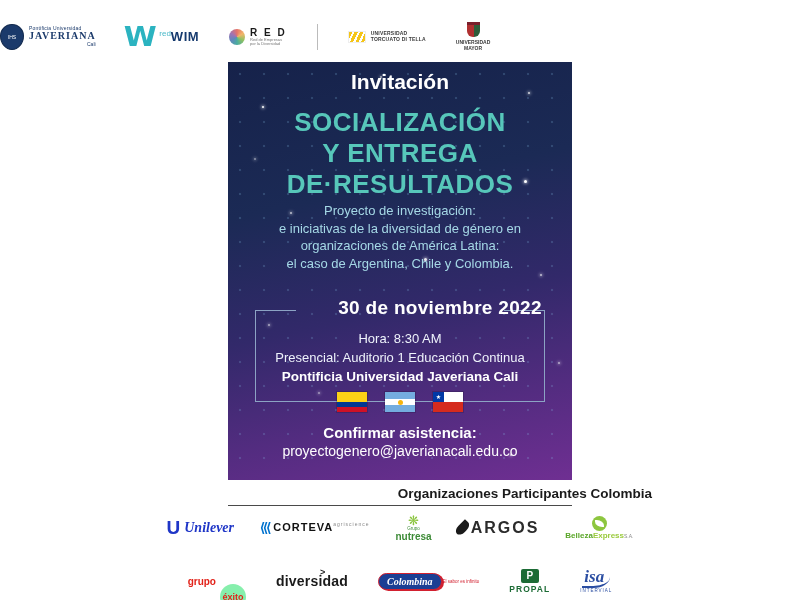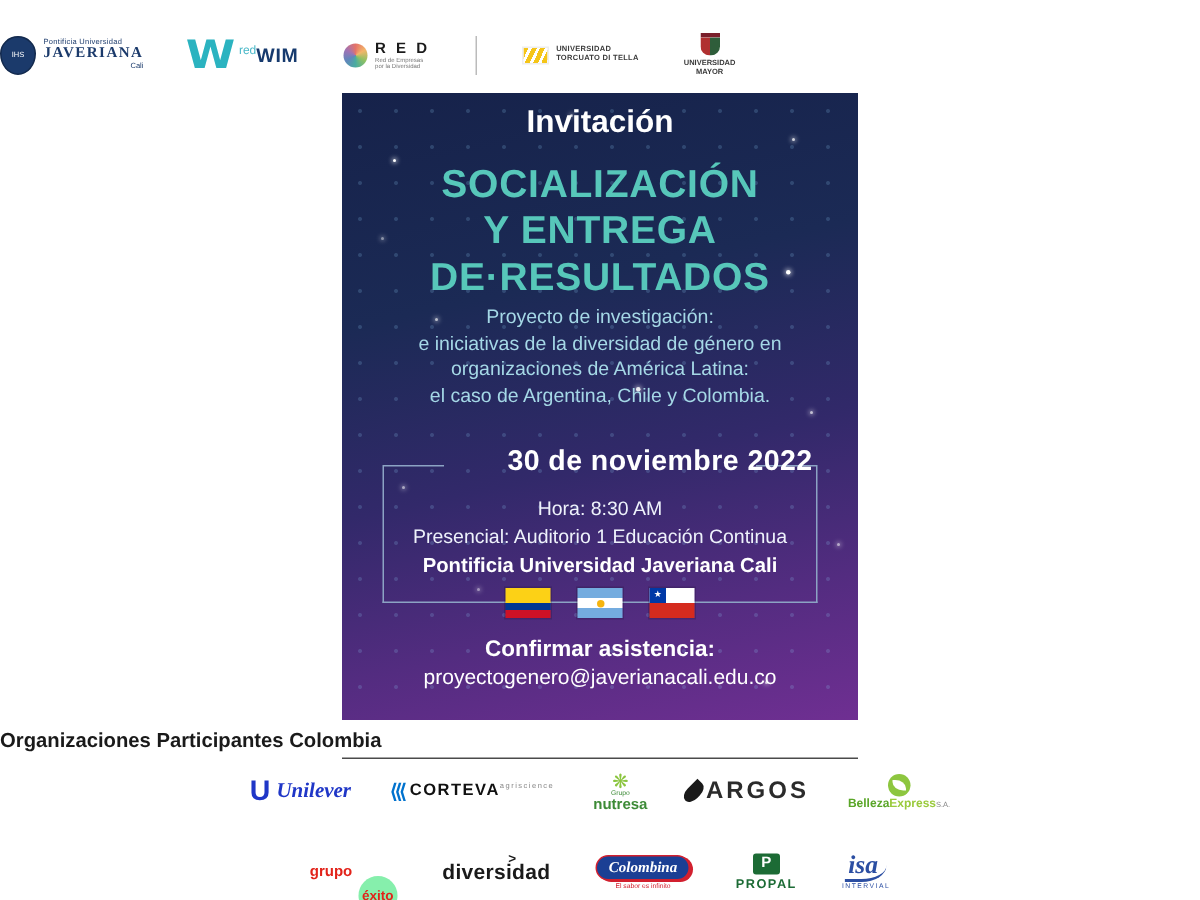--- a/index.html
+++ b/index.html
@@ -60,21 +60,21 @@
   .flag-ar .sun { position:absolute; left:50%; top:50%; width:5px; height:5px; margin:-2.5px 0 0 -2.5px; background:#f6b40e; border-radius:50%; }
   .flag-cl { position:relative; background:linear-gradient(#fff 0 50%,#d52b1e 50% 100%); }
   .flag-cl .canton { position:absolute; left:0; top:0; width:11px; height:10px; background:#0039a6; color:#fff; font-size:6px; line-height:10px; text-align:center; }
   .rsvp { position:absolute; top:362px; width:100%; text-align:center; color:#fff; }
   .rsvp-label { font-size:15px; font-weight:800; }
   .rsvp-email { font-size:14px; margin-top:2px; }
   .rsvp-phone { font-size:15px; margin-top:2px; }
   .rsvp-phone b { font-weight:800; }
 
   
-  .foot-head { position:absolute; top:486px; width:652px; text-align:left; font-size:13.5px; font-weight:800; color:#1a1a1a; }
+  .foot-head { position:absolute; top:486px; width:652px; text-align:right; font-size:13.5px; font-weight:800; color:#1a1a1a; }
   .foot-rule { position:absolute; top:505px; left:228px; width:344px; height:1px; background:#4a4a4a; }
   .orgs { position:absolute; left:0; width:800px; display:flex; justify-content:center; align-items:center; }
   .orgs.r1 { top:514px; gap:26px; }
   .orgs.r2 { top:552px; gap:30px; }
   .org { display:flex; align-items:center; gap:4px; }
   .uni-u { font-size:19px; font-weight:bold; color:#1f36c7; }
   .uni-name { font-family:"Liberation Serif", serif; font-style:italic; font-size:14px; font-weight:bold; color:#1f36c7; }
   .cor-chev { color:#0072ce; font-size:13px; font-weight:bold; letter-spacing:-2px; }
   .cor-txt { display:flex; flex-direction:row; line-height:1; }
   .cor-name { font-size:11px; font-weight:800; color:#111; letter-spacing:1px; }
@@ -89,21 +89,21 @@
   .bel-leaf { width:15px; height:15px; border-radius:50%; background:#8dc63f; position:relative; }
   .bel-leaf::after { content:""; position:absolute; left:3px; top:4px; width:9px; height:7px; background:#fff; border-radius:0 80% 0 80%; }
   .bel-name { font-size:8px; line-height:1; }
   .bel-b { color:#5aa628; font-weight:800; } .bel-e { color:#9aca3c; font-weight:600; } .bel-sa { color:#888; font-size:5px; }
   .exi-grp { font-size:10px; font-weight:bold; color:#e2231a; }
   .exi-circ { width:26px; height:26px; border-radius:50%; background:#86efac; display:flex; align-items:center; justify-content:center;margin-top:32px; }
   .exi-name { font-size:9px; font-weight:800; color:#e2231a; }
   .acc { position:relative; }
   .acc-name { font-size:14px; font-weight:600; color:#1a1a1a; letter-spacing:.2px; }
   .acc-gt { position:absolute; top:-6px; left:61%; font-size:9px; font-weight:800; color:#1a1a1a; }
-  .colba { flex-direction:column; gap:1px; }
+  .colba { gap:1px; }
   .col-badge { background:#1b3f94; color:#fff; border-radius:9px; padding:2px 8px; font-family:"Liberation Serif", serif; font-style:italic; font-weight:bold; font-size:10px; border:1px solid #d2202f; box-shadow:2px 1px 0 #d2202f; }
   .col-tag { font-size:4.5px; color:#d2202f; }
   .pro { flex-direction:column; gap:1px; }
   .pro-sq { width:18px; height:14px; background:#1c6b35; color:#fff; font-size:10px; font-weight:800; text-align:center; line-height:14px; border-radius:2px; }
   .pro-name { font-size:8.5px; font-weight:800; color:#1c6b35; letter-spacing:1px; }
   .isa { flex-direction:column; gap:0; }
   .isa-name { font-family:"Liberation Serif", serif; font-style:italic; font-size:17px; font-weight:bold; color:#2b4ea2; line-height:.9; border-bottom:2px solid #2b4ea2; border-radius:0 0 60% 0; padding:0 6px 1px 2px; }
   .isa-sub { font-size:4.5px; color:#2b4ea2; letter-spacing:1px; align-self:center; }
 </style>
 </head>

